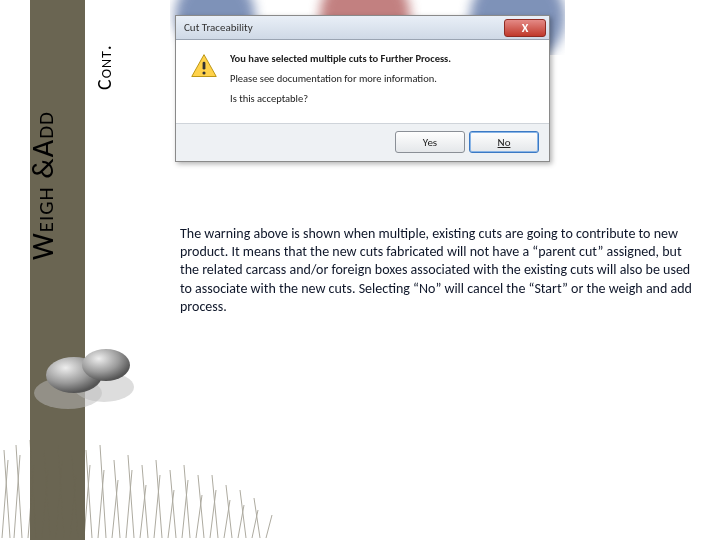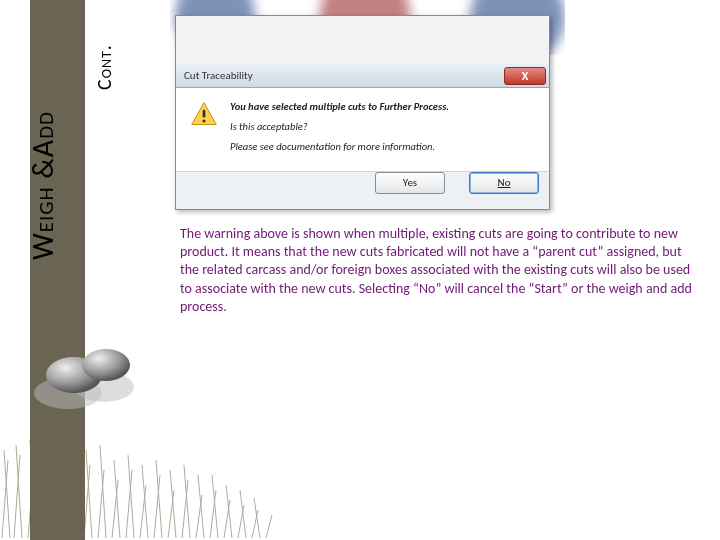--- a/index.html
+++ b/index.html
@@ -39,38 +39,38 @@
     position: absolute; left: 175px; top: 15px; width: 375px;
     border: 1px solid #8a8a8a; box-shadow: 2px 2px 5px rgba(0,0,0,.3);
     background: #f3f3f3;
   }
   .titlebar {
     height: 24px;
     background: linear-gradient(#e9eff7, #cfd9e6);
     border-bottom: 1px solid #9aa4b2;
     display: flex; align-items: center; justify-content: space-between;
     padding-left: 8px;
-    font-size: 11px; color: #333; margin-top: 48px;
+    font-size: 11px; color: #333;
   }
   .closebtn {
     width: 42px; height: 18px; margin: 2px 3px;
     background: linear-gradient(#e48a86, #c0392b);
     border: 1px solid #8e2b22; border-radius: 3px;
     display: flex; align-items: center; justify-content: center;
     color: #fff; font-weight: bold; font-size: 12px; line-height: 1;
   }
   .dlg-body { display: flex; padding: 12px 14px 10px 14px; gap: 12px; background: #fff; }
   .warn-icon { flex: 0 0 28px; }
   .warn-icon svg { width: 28px; height: 28px; }
   .dlg-text { font-size: 10.5px; color: #222; line-height: 1.35; }
-  .dlg-text p { margin-bottom: 6px; font-style: italic; }
+  .dlg-text p { margin-bottom: 6px; }
   .dlg-text .bold { font-weight: 600; }
   .dlg-foot {
     height: 38px; background: #eef1f4; border-top: 1px solid #cfd4da;
-    display: flex; justify-content: flex-end; align-items: flex-start; gap: 24px;
+    display: flex; justify-content: flex-end; align-items: center; gap: 4px;
     padding: 0 10px;
   }
   .dlg-btn {
     min-width: 70px; height: 22px; padding: 0 12px;
     font-size: 11px; color: #222;
     background: linear-gradient(#fefefe, #e4e7ea);
     border: 1px solid #8a8f96; border-radius: 3px;
     display: inline-flex; align-items: center; justify-content: center;
   }
   .dlg-btn.default { border-color: #3b79c4; box-shadow: 0 0 0 1px #88b4e6 inset; text-decoration: underline; }
@@ -78,21 +78,21 @@
   
   .bg-blobs { position: absolute; left: 170px; top: 0; width: 395px; height: 55px; overflow: hidden; }
   .blob { position: absolute; border-radius: 50%; filter: blur(6px); opacity: .6; }
   .b1 { left: 5px;  top: -25px; width: 80px; height: 80px; background: #2a4a8a; }
   .b2 { left: 150px; top: -30px; width: 90px; height: 90px; background: #9a2c2c; }
   .b3 { left: 300px; top: -30px; width: 95px; height: 95px; background: #2a4a8a; }
 
   
   .explain {
     position: absolute; left: 180px; top: 225px; width: 515px;
-    font-size: 14px; line-height: 1.3; color: #701a75;
+    font-size: 14px; line-height: 1.3; color: #0f172a;
   }
 </style>
 </head>
 <body>
 
 <div class="page">
 
   <div class="bg-blobs">
     <div class="blob b1"></div>
     <div class="blob b2"></div>
@@ -177,22 +177,22 @@
     <div class="dlg-body">
       <div class="warn-icon">
         <svg viewBox="0 0 32 32">
           <polygon points="16,3 30,28 2,28" fill="#ffd24a" stroke="#b48a00" stroke-width="1"></polygon>
           <rect x="14.4" y="11" width="3.2" height="9" rx="1.5" fill="#333"></rect>
           <circle cx="16" cy="24" r="1.8" fill="#333"></circle>
         </svg>
       </div>
       <div class="dlg-text">
         <p class="bold">You have selected multiple cuts to Further Process.</p>
+        <p>Please see documentation for more information.</p>
         <p>Is this acceptable?</p>
-        <p>Please see documentation for more information.</p>
       </div>
     </div>
     <div class="dlg-foot">
       <div class="dlg-btn">
         <span>Yes</span>
       </div>
       <div class="dlg-btn default">
         <span>No</span>
       </div>
     </div>

